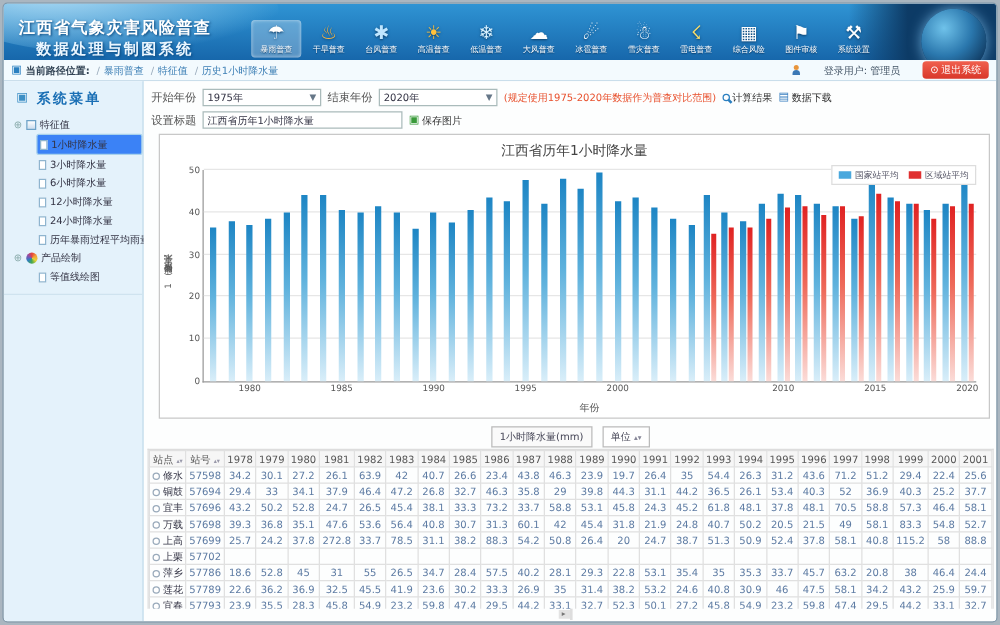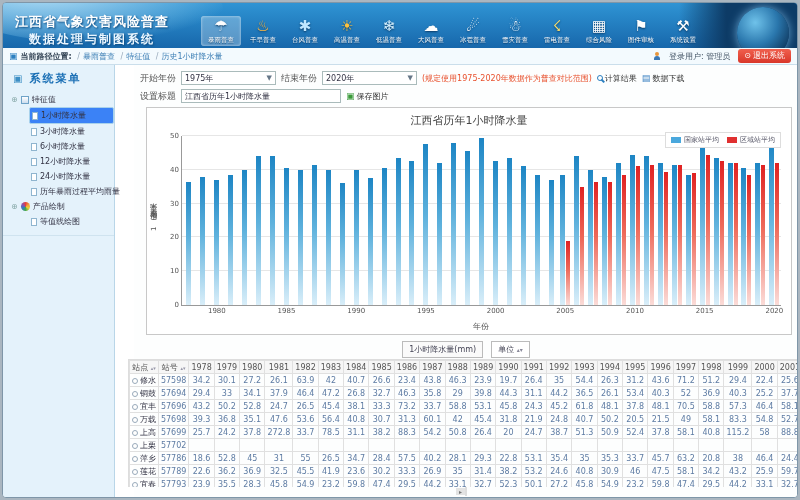--- a/index.html
+++ b/index.html
@@ -22,21 +22,21 @@
   .tblabel { display:block; font-size:7px; color:#fff; text-shadow:0 1px 1px #0a3c68; white-space:nowrap; transform:scale(.92); }
   .globe { position:absolute; right:0; top:0; width:118px; height:45px; background:linear-gradient(90deg,transparent,#0d3b66 40%); overflow:hidden; }
   .globe::after { content:""; position:absolute; right:8px; top:4px; width:52px; height:52px; border-radius:50%; background:radial-gradient(circle at 35% 30%,#6fc2ea,#2a77ad 45%,#103a61 80%); box-shadow:0 0 10px rgba(140,210,255,.7); }
 
   
   .crumbbar { height:17px; background:#f3fafe; border-bottom:1px solid #cadeeb; display:flex; align-items:center; font-size:8px; color:#456; padding:0 6px; flex:0 0 17px; }
   .crumb-ic { color:#2a7fc0; font-size:9px; margin-right:3px; }
   .crumb b { color:#345; font-weight:bold; }
   .crumb .sep { color:#9ab; margin:0 3px; }
   .crumb a { color:#3d7fb5; text-decoration:none; }
-  .userbar { margin-left:auto; display:flex; align-items:center; gap:8px; }
+  .userbar { margin-left:auto; display:flex; align-items:center; gap:18px; }
   .picon { display:inline-block; width:8px; height:8px; position:relative; }
   .picon::before { content:""; position:absolute; left:2px; top:0; width:4px; height:4px; border-radius:50%; background:#e8953c; }
   .picon::after { content:""; position:absolute; left:1px; top:4px; width:6px; height:4px; border-radius:3px 3px 0 0; background:#3b78b5; }
   .logout { background:linear-gradient(180deg,#f0604e,#d9372a); color:#fff; border-radius:3px; padding:1px 6px 2px; font-size:8px; cursor:pointer; display:flex; align-items:center; gap:2px; }
 
   
   .bodyrow { flex:1; display:flex; min-height:0; }
   .sidebar { width:112px; background:#e4f2fb; border-right:1px solid #b9d6e8; display:flex; flex-direction:column; }
   .smenu-title { color:#1a6fb5; font-weight:bold; font-size:11px; padding:6px 0 6px 10px; letter-spacing:2px; display:flex; align-items:center; gap:5px; }
   .smenu-title::before { content:"▣"; font-size:10px; color:#3d8fc5; }
@@ -44,21 +44,21 @@
   .sgroup { display:flex; align-items:center; gap:3px; padding:2px 0; cursor:pointer; }
   .sgroup .exp { color:#8aa; font-size:8px; }
   .gicon-grid { display:inline-block; width:8px; height:8px; background:linear-gradient(#fff,#cde); border:1px solid #6fa3c8; }
   .gicon-pal { display:inline-block; width:9px; height:9px; border-radius:50%; background:conic-gradient(#e5413c,#f2a13a,#e8d23a,#44a84d,#2f7fc0,#8a4fb0,#e5413c); }
   .sitems { list-style:none; padding-left:18px; }
   .sitems li { display:flex; align-items:center; gap:3px; padding:2px 2px; cursor:pointer; white-space:nowrap; }
   .sitems li.active { background:#3b82f6; border:1px solid #a8d2ec; border-radius:2px; }
   .page-ic { display:inline-block; width:6px; height:8px; background:#fff; border:1px solid #8fb5cf; flex:0 0 6px; }
   .sidebar .spacer { flex:1; border-top:1px solid #cfe3ef; margin-top:6px; }
 
-  .main { flex:1; display:flex; flex-direction:column; min-width:0; padding:4px 5px 0 6px; background:#fdfefe;margin-left:19px; }
+  .main { flex:1; display:flex; flex-direction:column; min-width:0; padding:4px 5px 0 6px; background:#fdfefe; }
 
   
   .controls { font-size:9px; color:#555; flex:0 0 38px; }
   .crow { display:flex; align-items:center; gap:5px; height:18px; }
   .sel { border:1px solid #abb; background:#fff; height:14px; width:95px; display:flex; align-items:center; font-size:8px; color:#334; padding:0 3px; cursor:pointer; }
   .sel .arr { margin-left:auto; color:#678; font-size:7px; }
   .note { color:#e8512e; font-size:8px; white-space:nowrap; }
   .linkbtn { display:flex; align-items:center; gap:2px; color:#333; cursor:pointer; font-size:8px; white-space:nowrap; }
   .lens { display:inline-block; width:6px; height:6px; border:1.5px solid #2a7fc0; border-radius:50%; position:relative; }
   .lens::after { content:""; position:absolute; width:4px; height:1.5px; background:#2a7fc0; transform:rotate(45deg); right:-3px; bottom:-1px; }
@@ -371,25 +371,20 @@
               <div class="slot">
                 <div class="bar-b" style="height: 82%;"></div>
               </div>
               <div class="slot">
                 <div class="bar-b" style="height: 77%;"></div>
               </div>
               <div class="slot">
                 <div class="bar-b" style="height: 74%;"></div>
               </div>
               <div class="slot">
-                <div class="bar-b" style="height: 77%;"></div>
-                <div class="bar-r" style="height: 38%;"></div>
-                <div class="xtick">2005</div>
-              </div>
-              <div class="slot">
                 <div class="bar-b" style="height: 88%;"></div>
                 <div class="bar-r" style="height: 70%;"></div>
               </div>
               <div class="slot">
                 <div class="bar-b" style="height: 80%;"></div>
                 <div class="bar-r" style="height: 73%;"></div>
               </div>
               <div class="slot">
                 <div class="bar-b" style="height: 76%;"></div>
                 <div class="bar-r" style="height: 73%;"></div>

